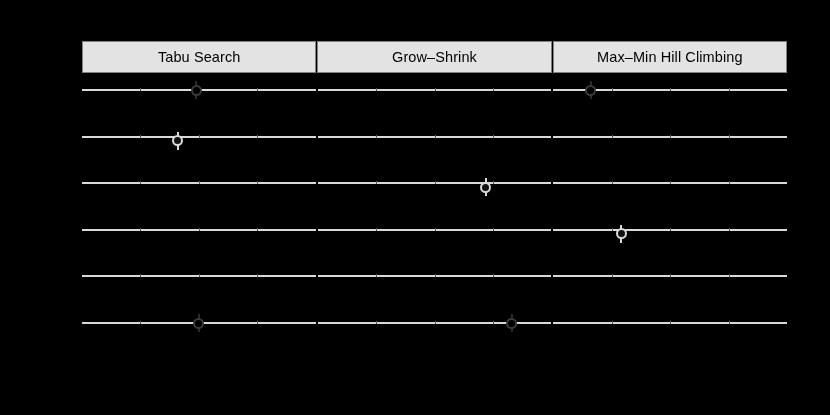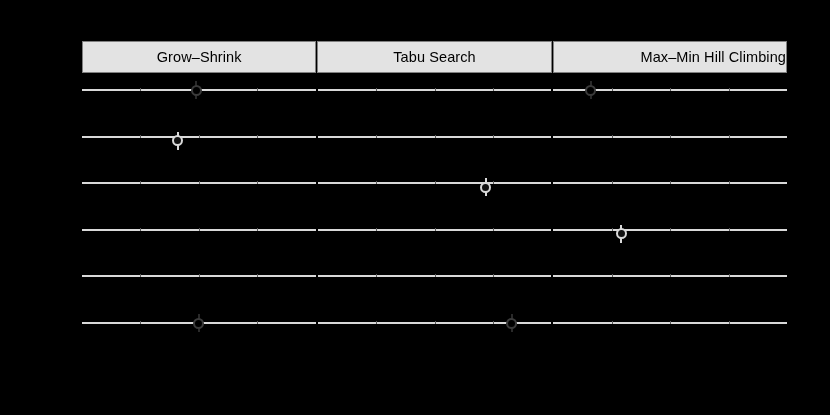--- a/index.html
+++ b/index.html
@@ -33,21 +33,21 @@
   .strip {
     position: relative;
     box-sizing: border-box;
     background: #e3e3e3;
     border: 1px solid #808080;
     display: flex;
     align-items: center;
     justify-content: center;
     margin-right: 1px;
   }
-  .strip:last-child { margin-right: 0; justify-content: flex-end; }
+  .strip:last-child { margin-right: 0; }
   .strip-label {
     font-size: 14.5px;
     color: #000000;
     line-height: 1;
     white-space: nowrap;
     letter-spacing: 0.1px;
   }
 
   
   .panel-row {
@@ -135,24 +135,24 @@
     top: 360px;
   }
 </style>
 </head>
 <body>
 
 <div id="figure">
 
   <div class="strip-row">
     <div class="strip" style="flex:1 1 0;">
+      <span class="strip-label">Tabu Search</span>
+    </div>
+    <div class="strip" style="flex:1 1 0;">
       <span class="strip-label">Grow–Shrink</span>
-    </div>
-    <div class="strip" style="flex:1 1 0;">
-      <span class="strip-label">Tabu Search</span>
     </div>
     <div class="strip" style="flex:1 1 0;">
       <span class="strip-label">Max–Min Hill Climbing</span>
     </div>
   </div>
 
   <div class="panel-row">
     <div class="panel" style="flex:1 1 0;">
         <div class="gridline" style="top: 13px;">
           <div class="vtick" style="left: 25%;"></div>

